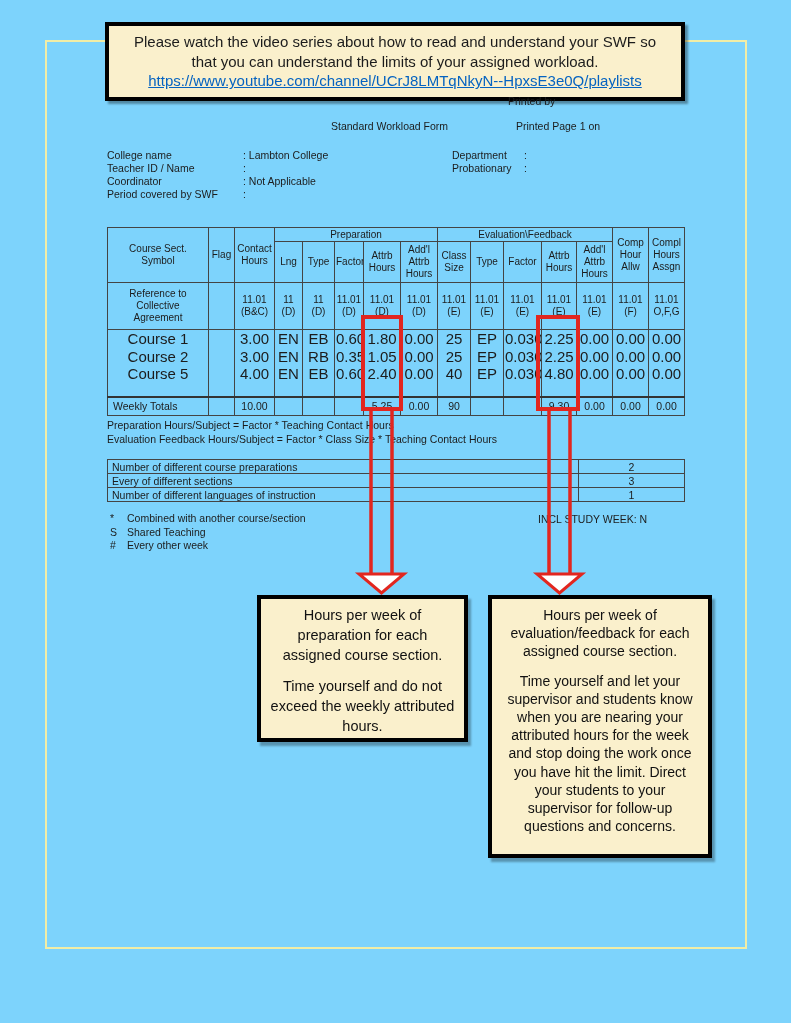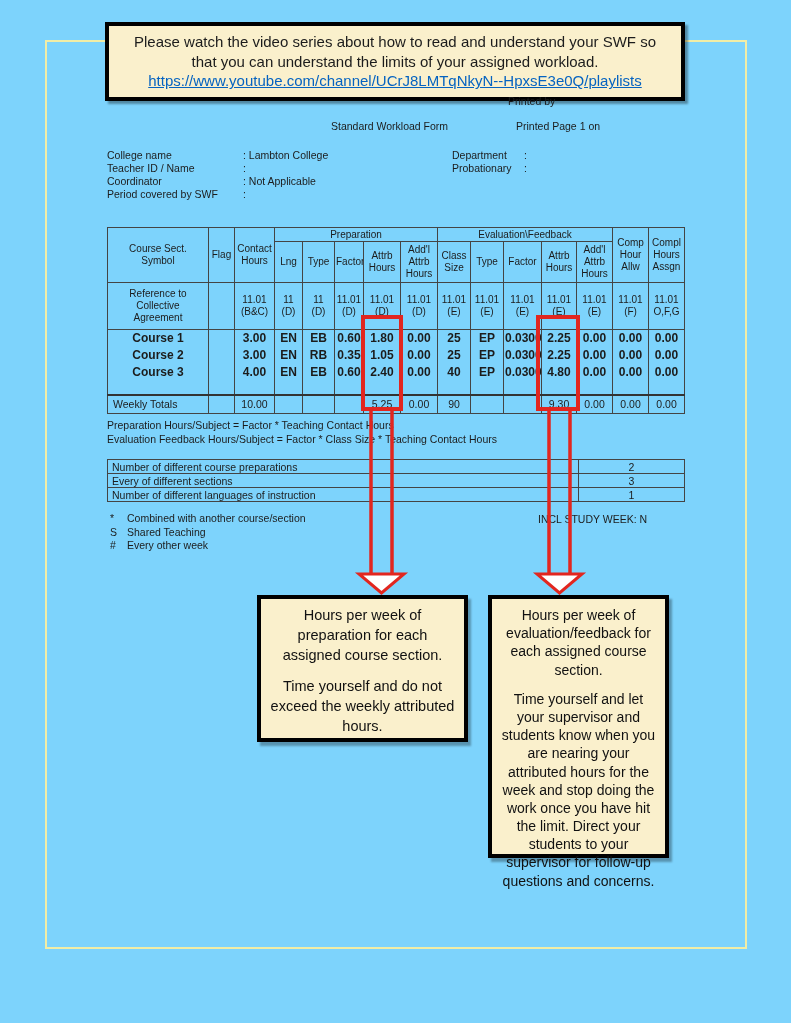--- a/index.html
+++ b/index.html
@@ -23,40 +23,40 @@
   .info-col .lbl{display:inline-block;width:136px;}
   .info-col.right .lbl{width:72px;padding-left:12px;}
   
   table.wl{position:absolute;left:107px;top:227px;width:577px;border-collapse:collapse;
         table-layout:fixed;font-size:10px;line-height:1.18;text-align:center;}
   table.wl th,table.wl td{border:1px solid #444;padding:0 1px;vertical-align:middle;
         white-space:pre-line;font-weight:normal;overflow:hidden;}
   tr.group-row th{height:13px;}
   tr.sub-row th{height:40px;}
   tr.ref-row td{height:46px;}
-  tr.course-row td{height:17px;border-top:none;border-bottom:none;font-size:12px;font-weight:bold;}
+  tr.course-row td{height:17px;border-top:none;border-bottom:none;font-size:15px;}
   tr.spacer-row td{height:13px;border-top:none;border-bottom:none;}
   tr.totals-row td{height:17px;border-top:2px solid #333;font-size:10.5px;}
   tr.totals-row td:first-child{text-align:left;padding-left:5px;}
   
   .formulas{position:absolute;left:107px;top:419px;font-size:10.5px;line-height:13.5px;}
   
   table.sum{position:absolute;left:107px;top:459px;width:577px;border-collapse:collapse;
         table-layout:fixed;font-size:10.5px;}
   table.sum td{border:1px solid #444;height:13px;padding:0 4px;}
   table.sum td.val{text-align:center;padding:0;}
   
   .footnotes{position:absolute;left:110px;top:512px;font-size:10.5px;line-height:13.5px;}
   .footnotes .sym{display:inline-block;width:17px;}
   .studyweek{position:absolute;left:538px;top:513px;font-size:10.5px;}
   
   .callout{position:absolute;box-sizing:border-box;background:var(--cream);border:4px solid #000;
         box-shadow:3px 4px 2px rgba(0,0,0,.3);text-align:center;color:#111;}
   .callout.left{left:257px;top:595px;width:211px;height:147px;font-size:14.5px;line-height:1.38;padding:6px 8px;}
-  .callout.right{left:488px;top:595px;width:181px;height:263px;font-size:14px;line-height:1.3;padding:7px 9px;}
+  .callout.right{left:488px;top:595px;width:224px;height:263px;font-size:14px;line-height:1.3;padding:7px 9px;}
   .callout p{margin:0 0 11px 0;text-align:center;}
   .callout p:last-child{margin-bottom:0;}
   
   svg.overlay{position:absolute;left:0;top:0;pointer-events:none;z-index:10;}
   svg.overlay .box{fill:none;stroke:var(--red);stroke-width:4;}
   svg.overlay .shaft{stroke:var(--red);stroke-width:3.5;}
   svg.overlay .head{fill:#fff;stroke:var(--red);stroke-width:3;}
 </style>
 </head>
 <body>
@@ -200,21 +200,21 @@
           <td>0.00</td>
           <td>25</td>
           <td>EP</td>
           <td>0.0300</td>
           <td>2.25</td>
           <td>0.00</td>
           <td>0.00</td>
           <td>0.00</td>
         </tr>
         <tr class="course-row">
-          <td>Course 3</td>
+          <td>Course 5</td>
           <td></td>
           <td>4.00</td>
           <td>EN</td>
           <td>EB</td>
           <td>0.60</td>
           <td>2.40</td>
           <td>0.00</td>
           <td>40</td>
           <td>EP</td>
           <td>0.0300</td>

